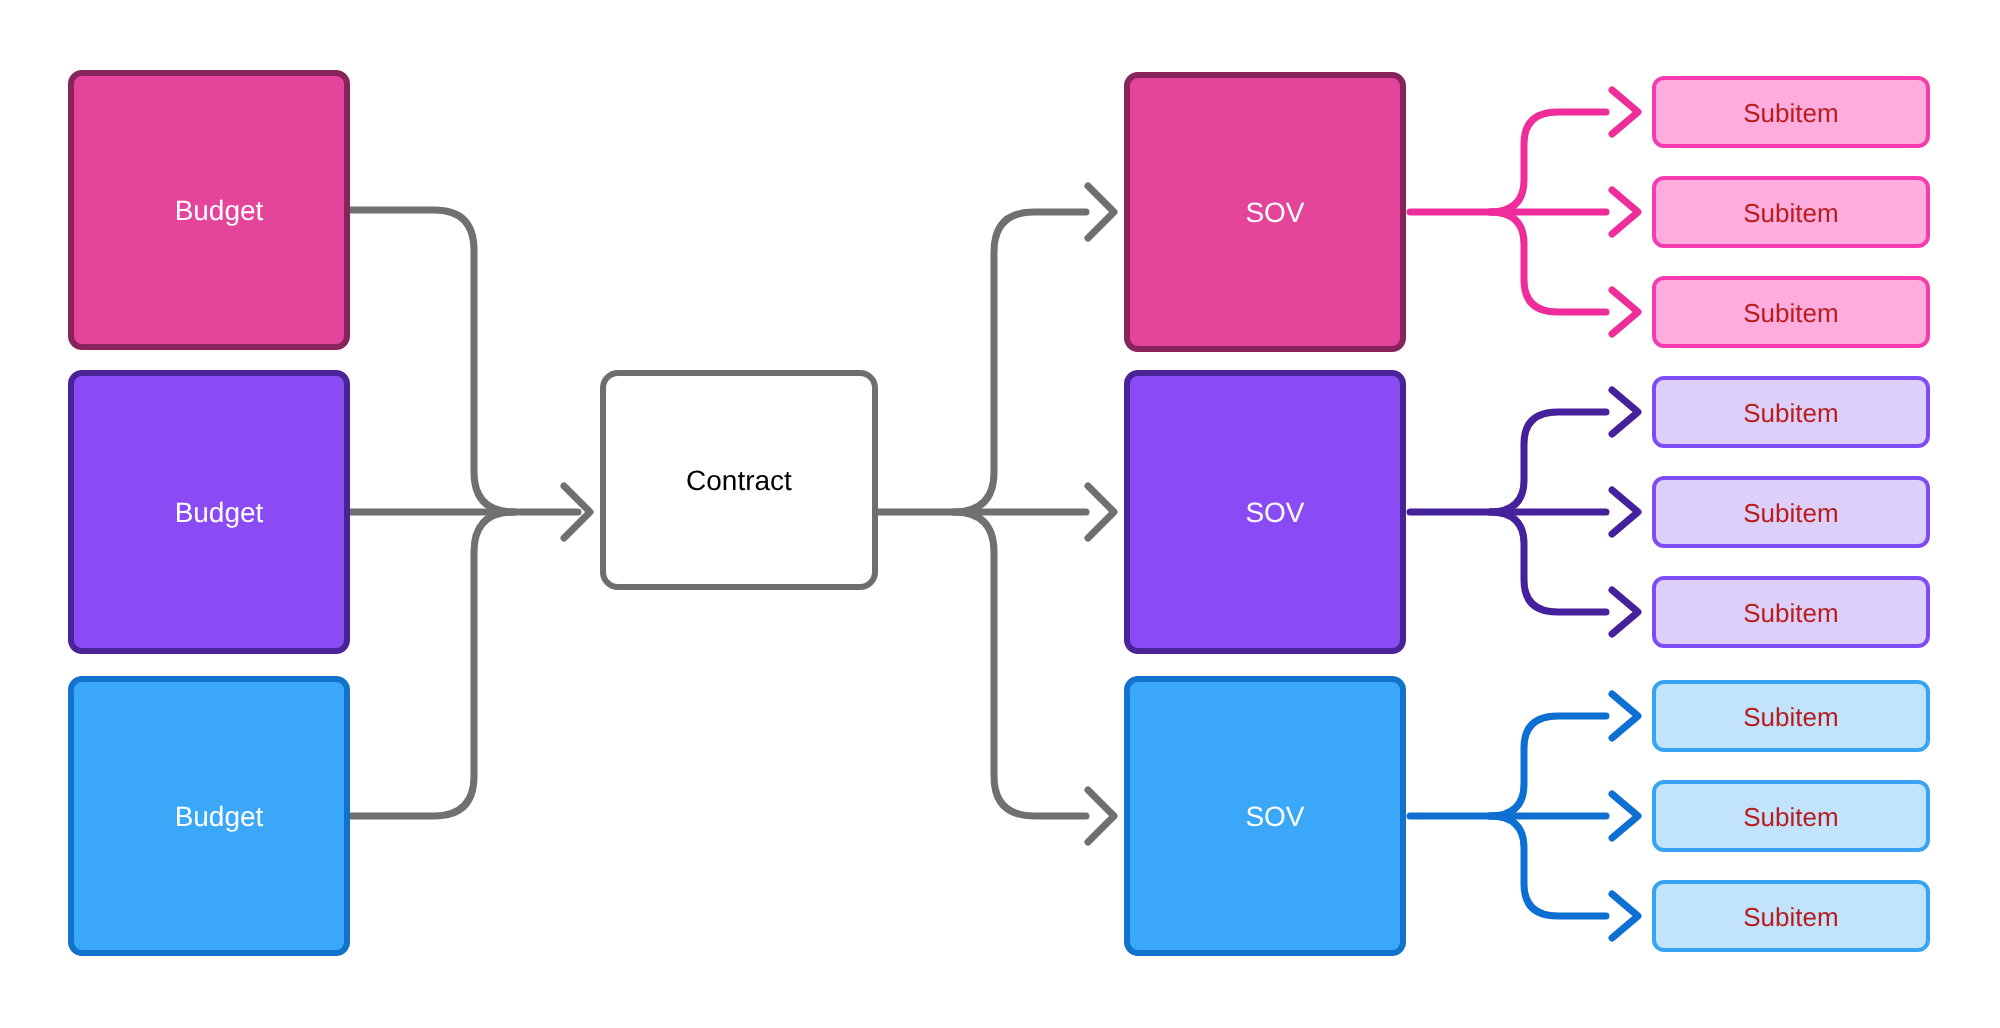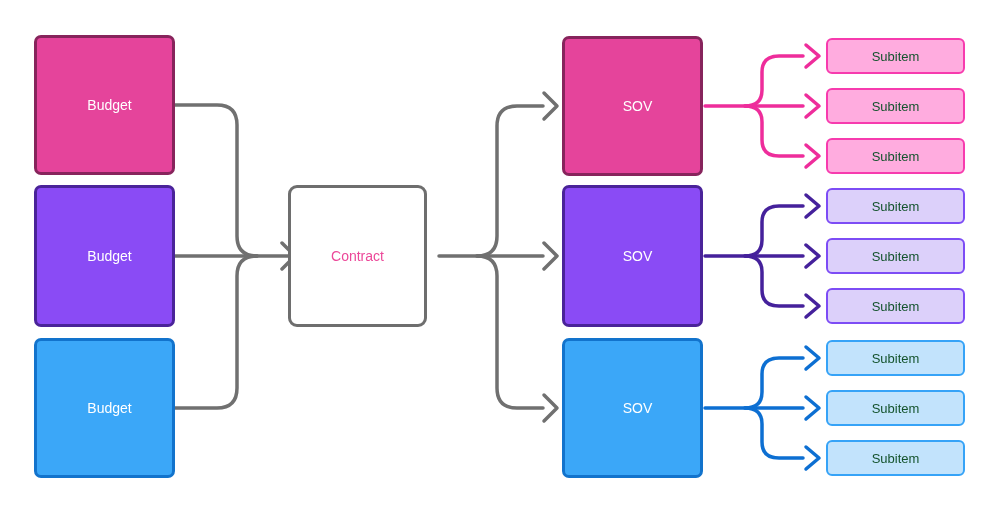--- a/index.html
+++ b/index.html
@@ -31,39 +31,39 @@
     width: 141px;
     height: 140px;
     border-width: 3px;
     border-style: solid;
     border-radius: 7px;
     color: #ffffff;
     font-size: 14px;
     padding-left: 10px;
   }
   .contract-node {
-    left: 288px;
+    left: 300px;
     top: 185px;
     width: 139px;
-    height: 142px;
+    height: 110px;
     background: #ffffff;
     border: 3px solid #6E6E6E;
     border-radius: 9px;
-    color: #ec4899;
+    color: #000000;
     font-size: 14px;
   }
   .sub-node {
     left: 826px;
     width: 139px;
     height: 36px;
     border-width: 2.5px;
     border-style: solid;
     border-radius: 6px;
     font-size: 13px;
-    color: #14532d;
+    color: #b91c1c;
   }
   path { fill: none; stroke-linecap: round; stroke-linejoin: round; }
 </style>
 </head>
 <body>
 
 <div class="canvas">
 
   <svg class="connectors" viewBox="0 0 1000 514">
 

